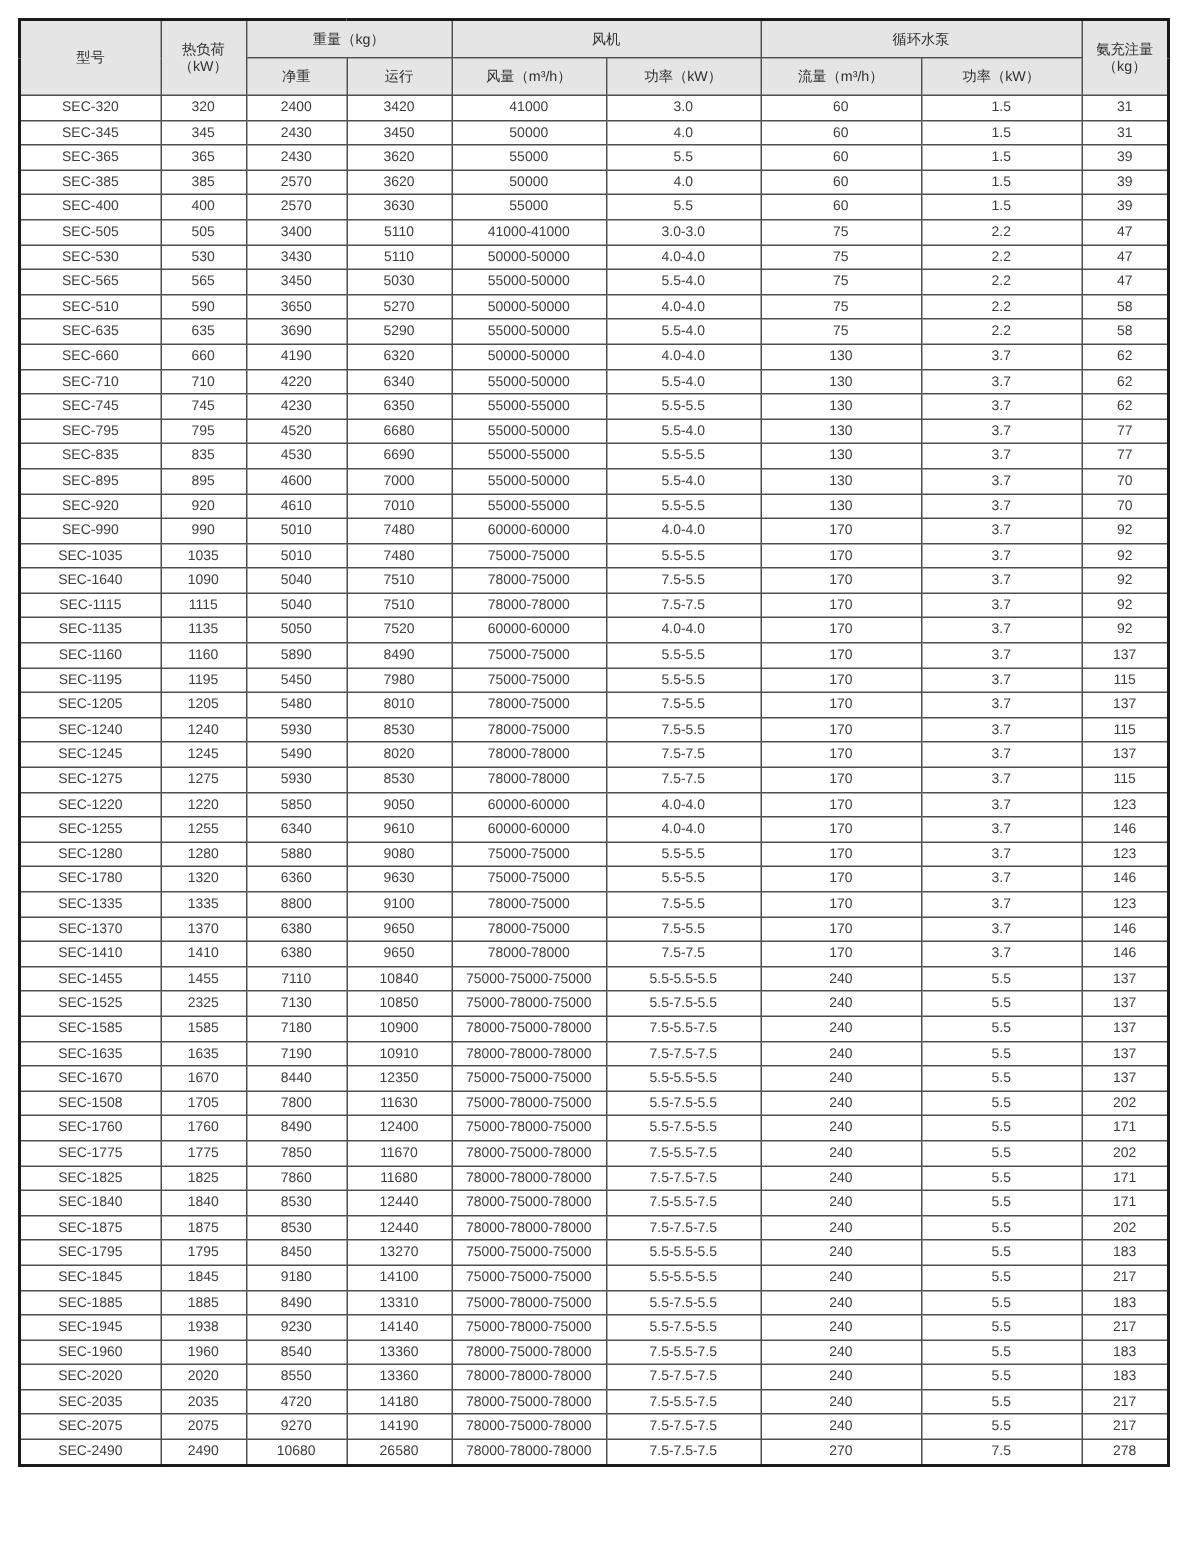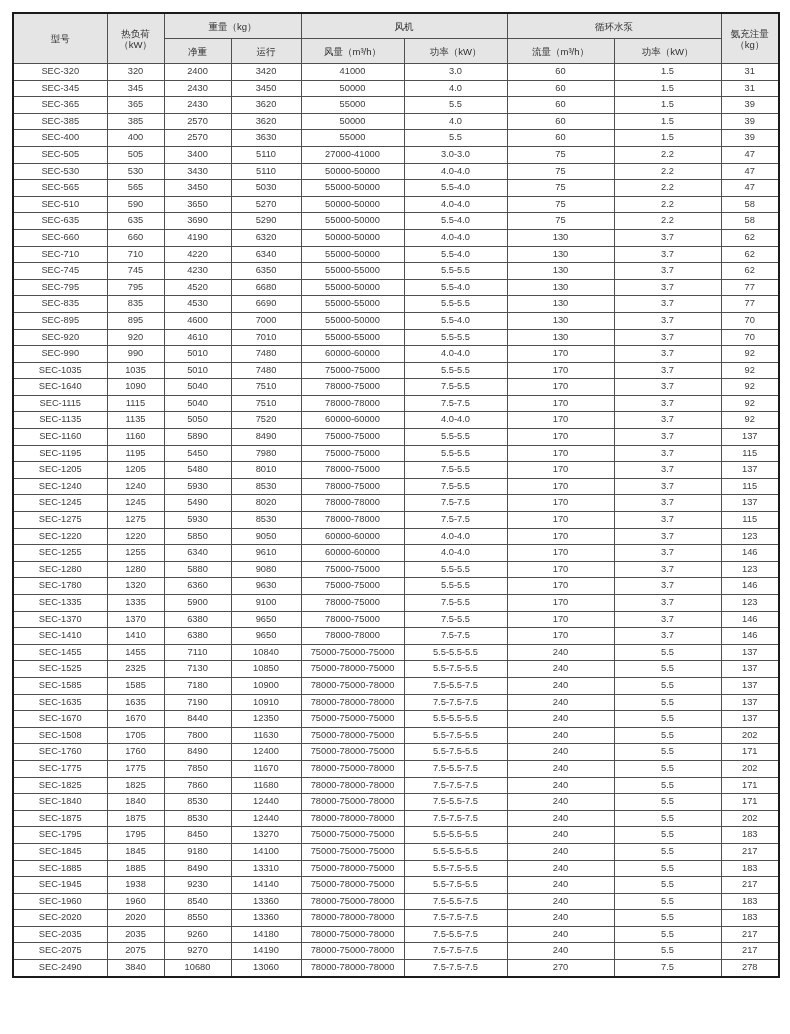--- a/index.html
+++ b/index.html
@@ -150,21 +150,21 @@
           <td>5.5</td>
           <td>60</td>
           <td>1.5</td>
           <td>39</td>
         </tr>
         <tr>
           <td>SEC-505</td>
           <td>505</td>
           <td>3400</td>
           <td>5110</td>
-          <td>27000-41000</td>
+          <td>41000-41000</td>
           <td>3.0-3.0</td>
           <td>75</td>
           <td>2.2</td>
           <td>47</td>
         </tr>
         <tr>
           <td>SEC-530</td>
           <td>530</td>
           <td>3430</td>
           <td>5110</td>
@@ -445,21 +445,21 @@
           <td>9630</td>
           <td>75000-75000</td>
           <td>5.5-5.5</td>
           <td>170</td>
           <td>3.7</td>
           <td>146</td>
         </tr>
         <tr>
           <td>SEC-1335</td>
           <td>1335</td>
-          <td>5900</td>
+          <td>8800</td>
           <td>9100</td>
           <td>78000-75000</td>
           <td>7.5-5.5</td>
           <td>170</td>
           <td>3.7</td>
           <td>123</td>
         </tr>
         <tr>
           <td>SEC-1370</td>
           <td>1370</td>
@@ -665,44 +665,44 @@
           <td>13360</td>
           <td>78000-78000-78000</td>
           <td>7.5-7.5-7.5</td>
           <td>240</td>
           <td>5.5</td>
           <td>183</td>
         </tr>
         <tr>
           <td>SEC-2035</td>
           <td>2035</td>
-          <td>9260</td>
+          <td>4720</td>
           <td>14180</td>
           <td>78000-75000-78000</td>
           <td>7.5-5.5-7.5</td>
           <td>240</td>
           <td>5.5</td>
           <td>217</td>
         </tr>
         <tr>
           <td>SEC-2075</td>
           <td>2075</td>
           <td>9270</td>
           <td>14190</td>
           <td>78000-75000-78000</td>
           <td>7.5-7.5-7.5</td>
           <td>240</td>
           <td>5.5</td>
           <td>217</td>
         </tr>
         <tr>
           <td>SEC-2490</td>
-          <td>3840</td>
+          <td>2490</td>
           <td>10680</td>
-          <td>13060</td>
+          <td>26580</td>
           <td>78000-78000-78000</td>
           <td>7.5-7.5-7.5</td>
           <td>270</td>
           <td>7.5</td>
           <td>278</td>
         </tr>
       </tbody>
   </table>
 </div>
 

